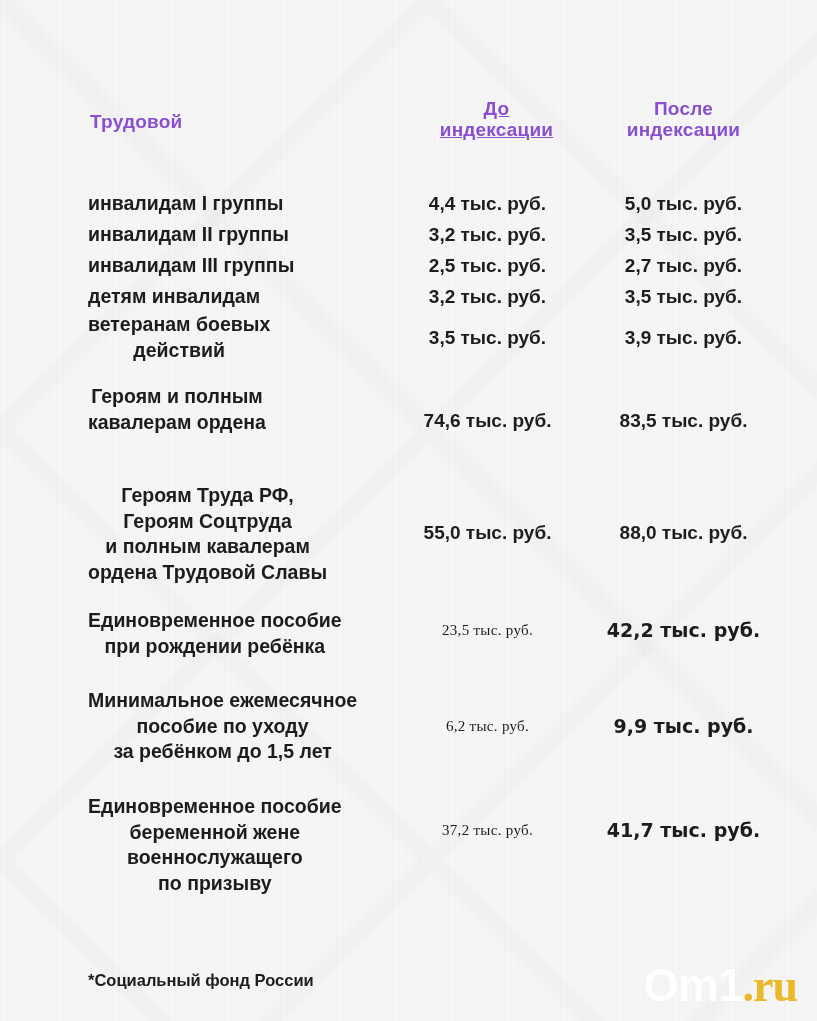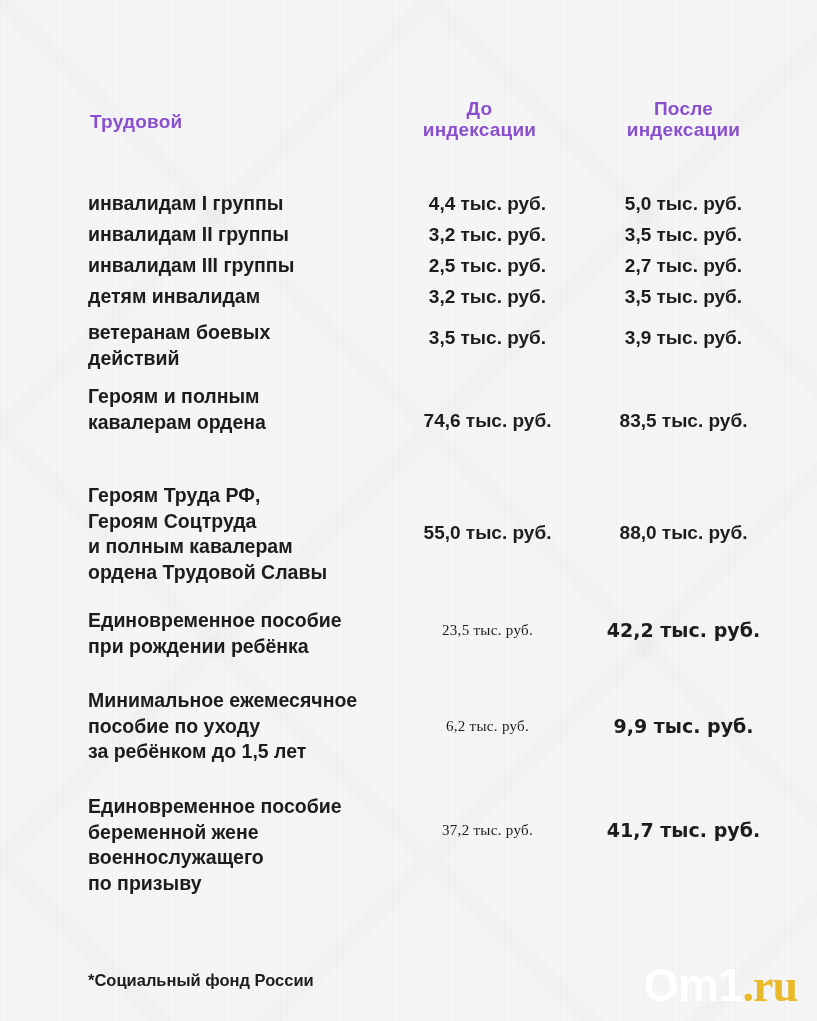--- a/index.html
+++ b/index.html
@@ -10,27 +10,27 @@
     color:#1c1c1c;
   }
   .bg-texture {
     position:absolute; inset:0; pointer-events:none;
     background:
       repeating-linear-gradient(90deg, rgba(0,0,0,0.012) 0px, rgba(0,0,0,0.012) 1px, transparent 1px, transparent 7px),
       linear-gradient(45deg, transparent 48%, rgba(0,0,0,0.015) 49%, rgba(0,0,0,0.015) 51%, transparent 52%),
       linear-gradient(-45deg, transparent 48%, rgba(0,0,0,0.015) 49%, rgba(0,0,0,0.015) 51%, transparent 52%);
     background-size:auto, 430px 430px, 430px 430px;
   }
-  .abs { position:absolute; }
+  .abs { position:absolute;text-align:center; }
   .hdr {
     color:#8a4fcf; font-weight:900; font-size:19px; line-height:21px;
     text-align:center; letter-spacing:0.2px;
   }
   .hdr-label { left:90px; top:111px; text-align:left; }
-  .hdr-before { left:392px; top:98px; width:175px; }
+  .hdr-before { left:409px; top:98px; width:175px;text-decoration:underline; }
   .hdr-after { left:596px; top:98px; width:175px; }
 
   .row-label { left:88px; font-size:19.5px; line-height:25.5px; font-weight:600; color:#1c1c1c; }
   .val { font-size:19px; line-height:24px; text-align:center; color:#1c1c1c; }
   .val.before { left:400px; width:175px; font-weight:700;text-align:center; }
   .val.after { left:596px; width:175px; font-weight:900; }
   .val.before.light { font-family:Liberation Serif, serif; font-weight:400; font-size:15px; letter-spacing:0.3px;}
   .val.after.strong { font-family:"DejaVu Sans", sans-serif; font-weight:700; font-size:19px;}
 
   .footnote { left:88px; top:928px; font-size:16.5px; font-weight:600; color:#1c1c1c;margin-top:43px; }
@@ -71,21 +71,21 @@
 </div>
 <div class="abs val before" style="top:254px">2,5 тыс. руб.</div>
 <div class="abs val after" style="top:254px">2,7 тыс. руб.</div>
 
 <div class="abs row-label" style="top:284px">
   <div>детям инвалидам</div>
 </div>
 <div class="abs val before" style="top:285px">3,2 тыс. руб.</div>
 <div class="abs val after" style="top:285px">3,5 тыс. руб.</div>
 
-<div class="abs row-label" style="top:320px">
+<div class="abs row-label" style="top:312px">
   <div>ветеранам боевых</div>
   <div>действий</div>
 </div>
 <div class="abs val before" style="top:326px">3,5 тыс. руб.</div>
 <div class="abs val after" style="top:326px">3,9 тыс. руб.</div>
 
 <div class="abs row-label" style="top:384px">
   <div>Героям и полным</div>
   <div>кавалерам ордена</div>
 </div>

